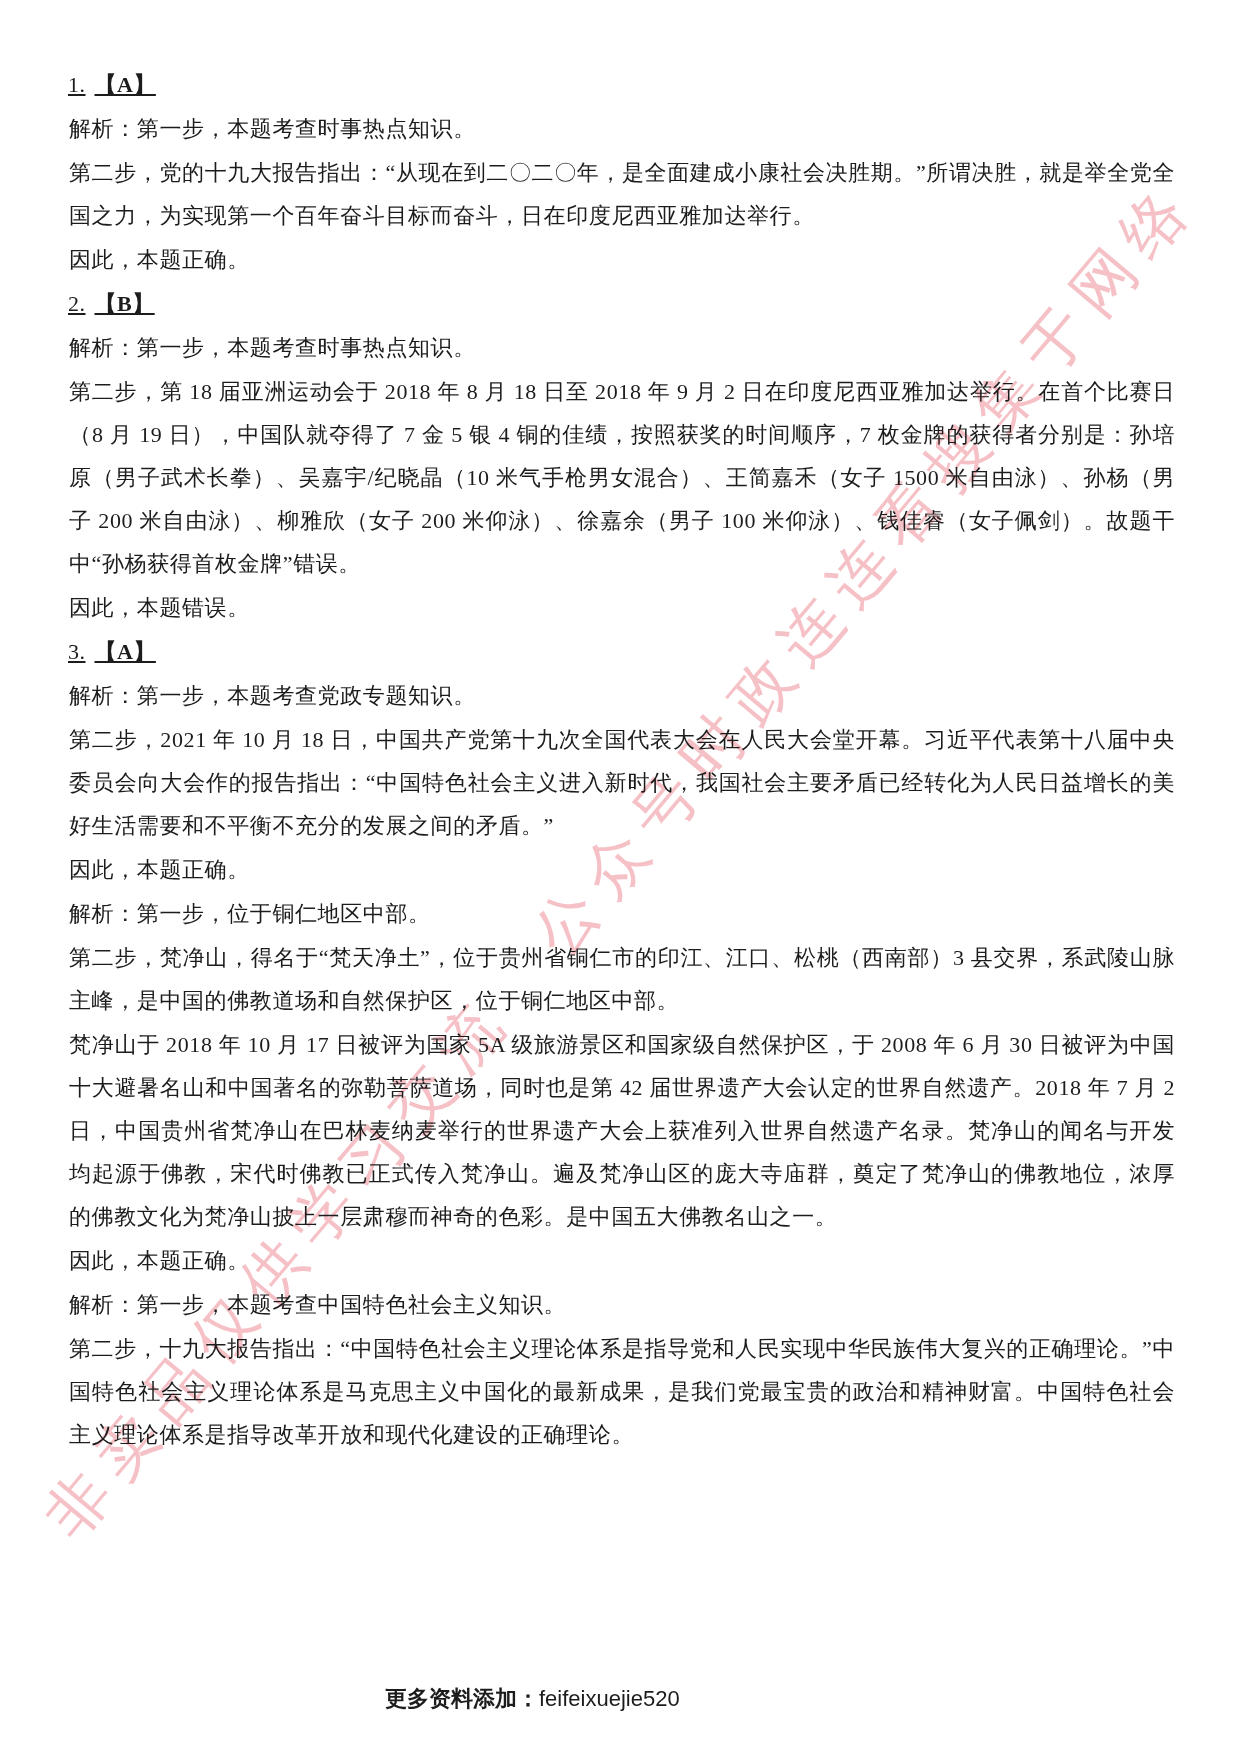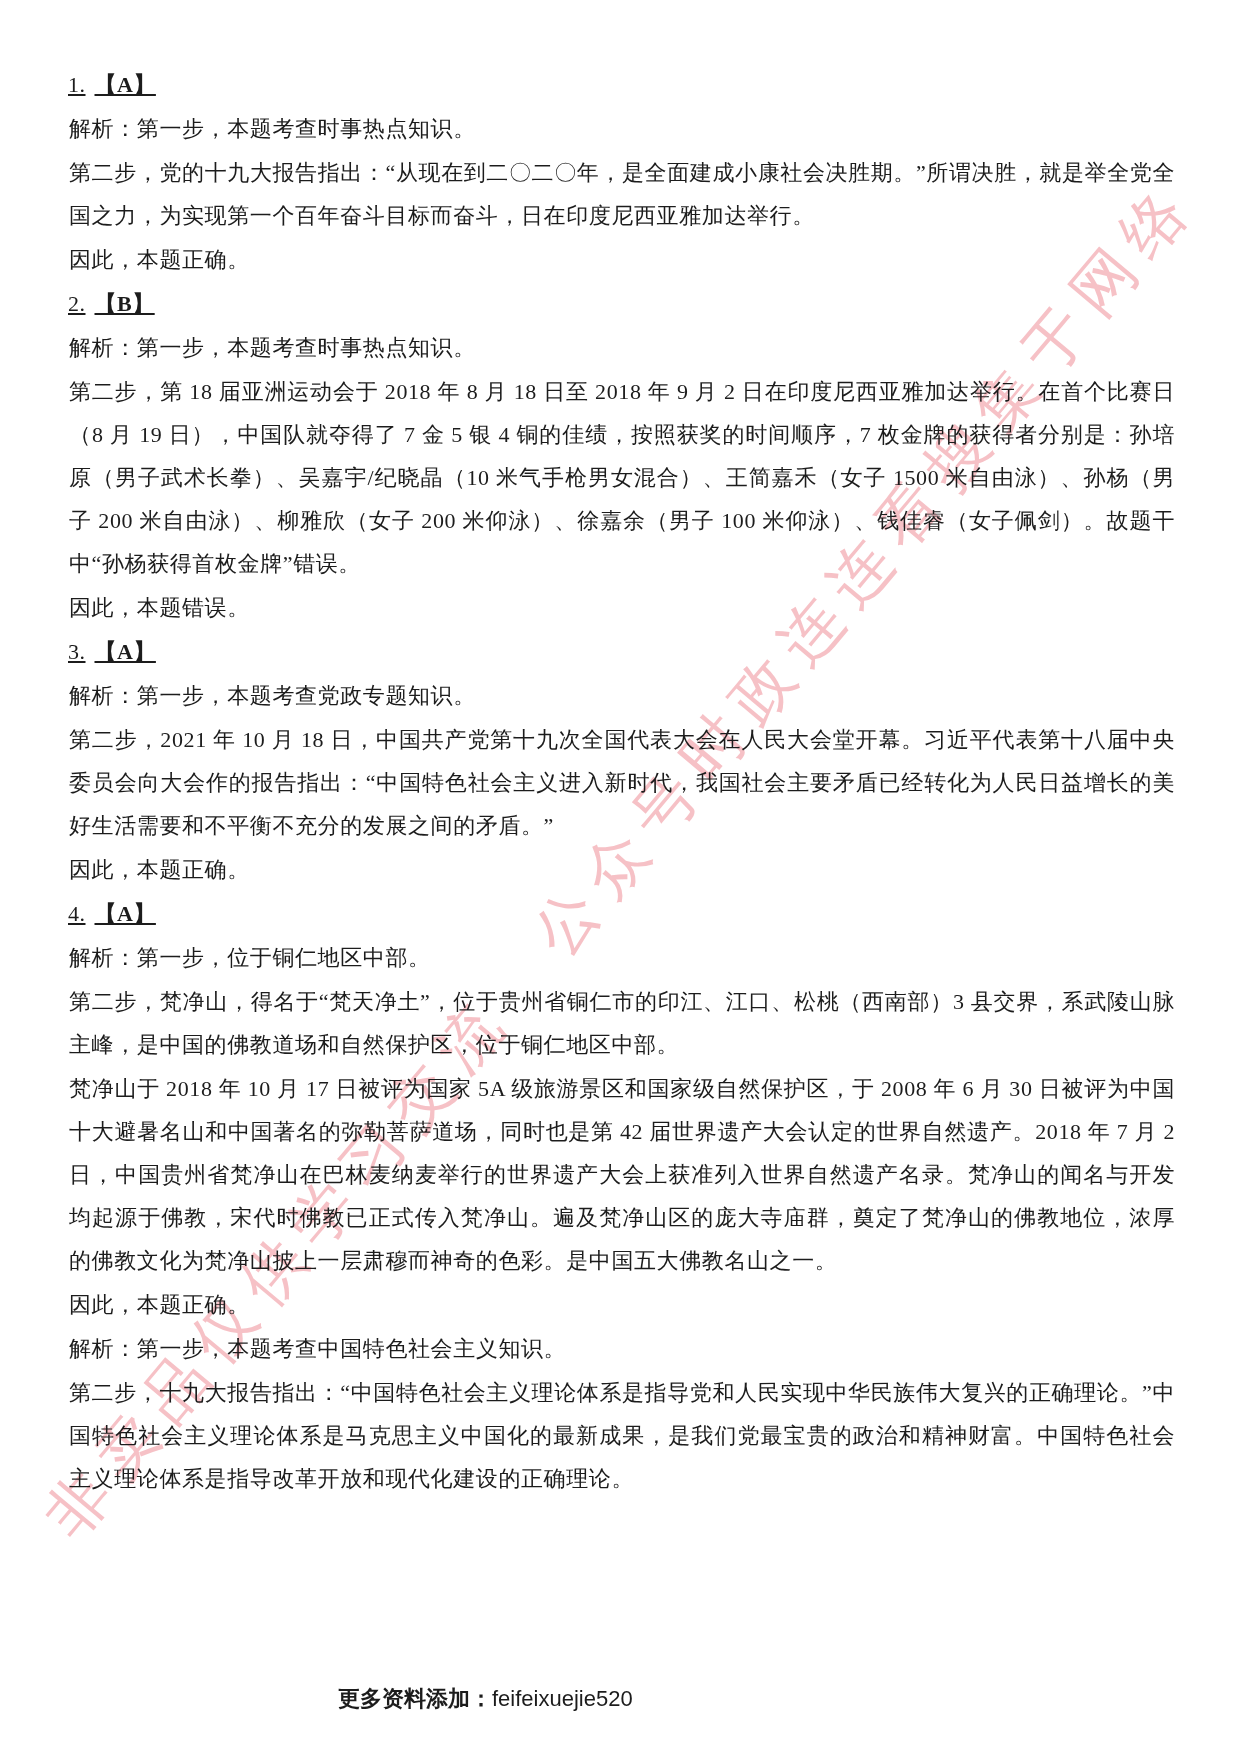--- a/index.html
+++ b/index.html
@@ -50,20 +50,21 @@
   .footer {
     position:absolute;
     left:338px; top:1684px;
     z-index:1;
     font-size:22px;
     line-height:30px;
   }
   .footer .prefix {
     font-weight:600;
     font-family:"Liberation Serif","DejaVu Serif",serif;
+    margin-left:47px;
   }
   .footer .contact {
     font-weight:400;
     font-family:"Liberation Sans","DejaVu Sans",sans-serif;
   }
 </style>
 </head>
 <body>
 
 <div class="page">
@@ -93,23 +94,20 @@
     <div class="question">
       <div class="q-head">
         <span>3.</span><span class="ans">【A】</span>
       </div>
       <p class="para">解析：第一步，本题考查党政专题知识。</p>
       <p class="para">第二步，2021 年 10 月 18 日，中国共产党第十九次全国代表大会在人民大会堂开幕。习近平代表第十八届中央委员会向大会作的报告指出：“中国特色社会主义进入新时代，我国社会主要矛盾已经转化为人民日益增长的美好生活需要和不平衡不充分的发展之间的矛盾。”</p>
       <p class="para">因此，本题正确。</p>
     </div>
 
     <div class="question">
-      <div class="q-head">
-        <span>4.</span><span class="ans">【A】</span>
-      </div>
       <p class="para">解析：第一步，位于铜仁地区中部。</p>
       <p class="para">第二步，梵净山，得名于“梵天净土”，位于贵州省铜仁市的印江、江口、松桃（西南部）3 县交界，系武陵山脉主峰，是中国的佛教道场和自然保护区，位于铜仁地区中部。</p>
       <p class="para">梵净山于 2018 年 10 月 17 日被评为国家 5A 级旅游景区和国家级自然保护区，于 2008 年 6 月 30 日被评为中国十大避暑名山和中国著名的弥勒菩萨道场，同时也是第 42 届世界遗产大会认定的世界自然遗产。2018 年 7 月 2 日，中国贵州省梵净山在巴林麦纳麦举行的世界遗产大会上获准列入世界自然遗产名录。梵净山的闻名与开发均起源于佛教，宋代时佛教已正式传入梵净山。遍及梵净山区的庞大寺庙群，奠定了梵净山的佛教地位，浓厚的佛教文化为梵净山披上一层肃穆而神奇的色彩。是中国五大佛教名山之一。</p>
       <p class="para">因此，本题正确。</p>
     </div>
 
     <div class="question">
       <p class="para">解析：第一步，本题考查中国特色社会主义知识。</p>
       <p class="para">第二步，十九大报告指出：“中国特色社会主义理论体系是指导党和人民实现中华民族伟大复兴的正确理论。”中国特色社会主义理论体系是马克思主义中国化的最新成果，是我们党最宝贵的政治和精神财富。中国特色社会主义理论体系是指导改革开放和现代化建设的正确理论。</p>
     </div>

